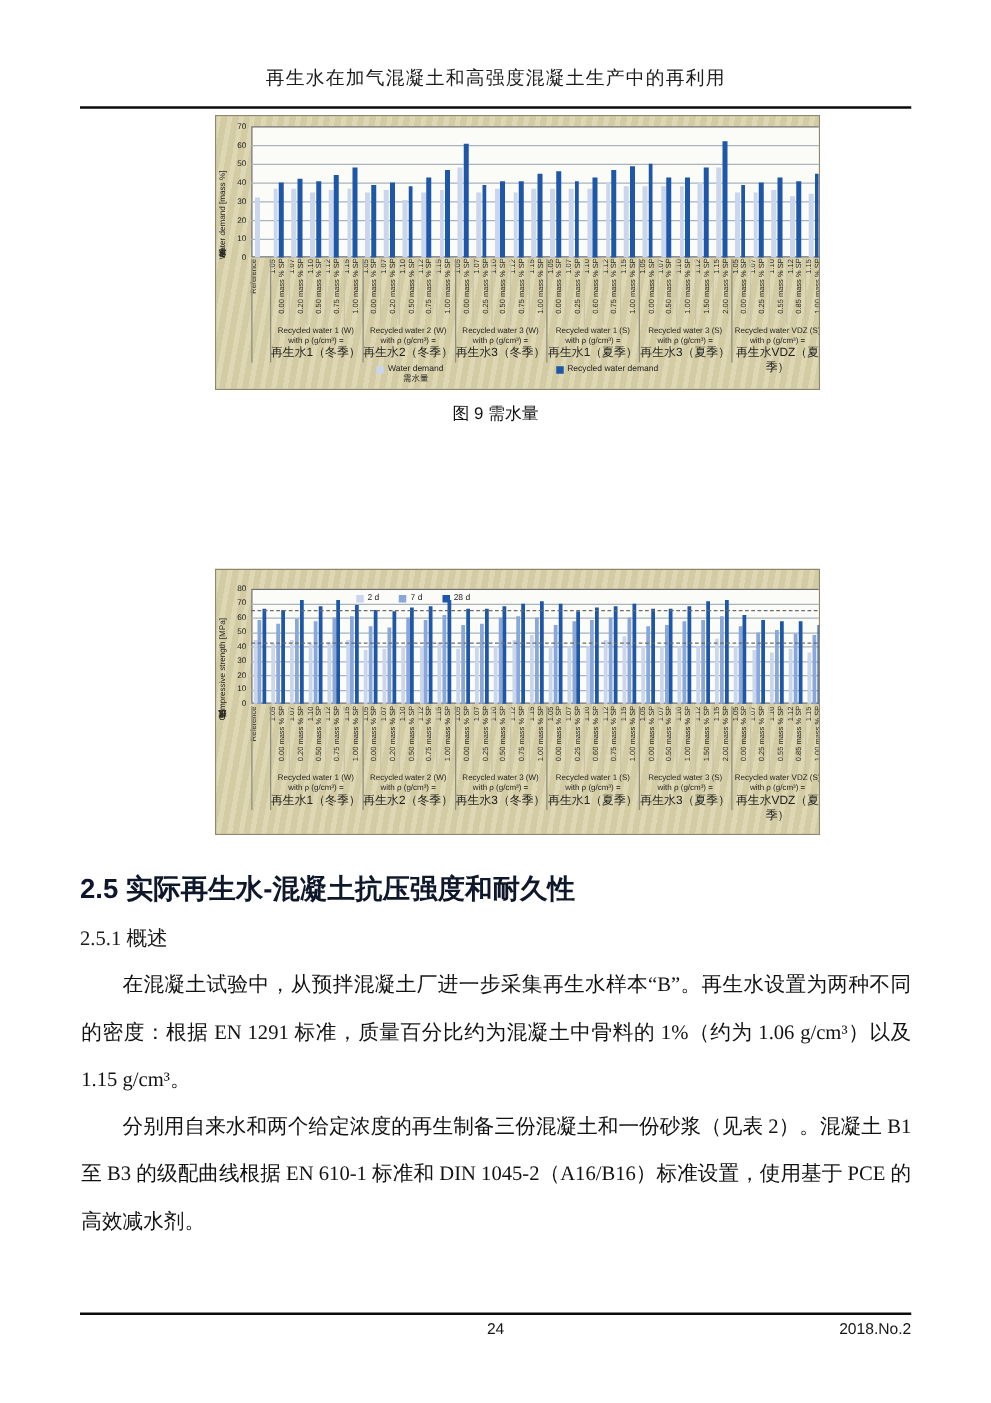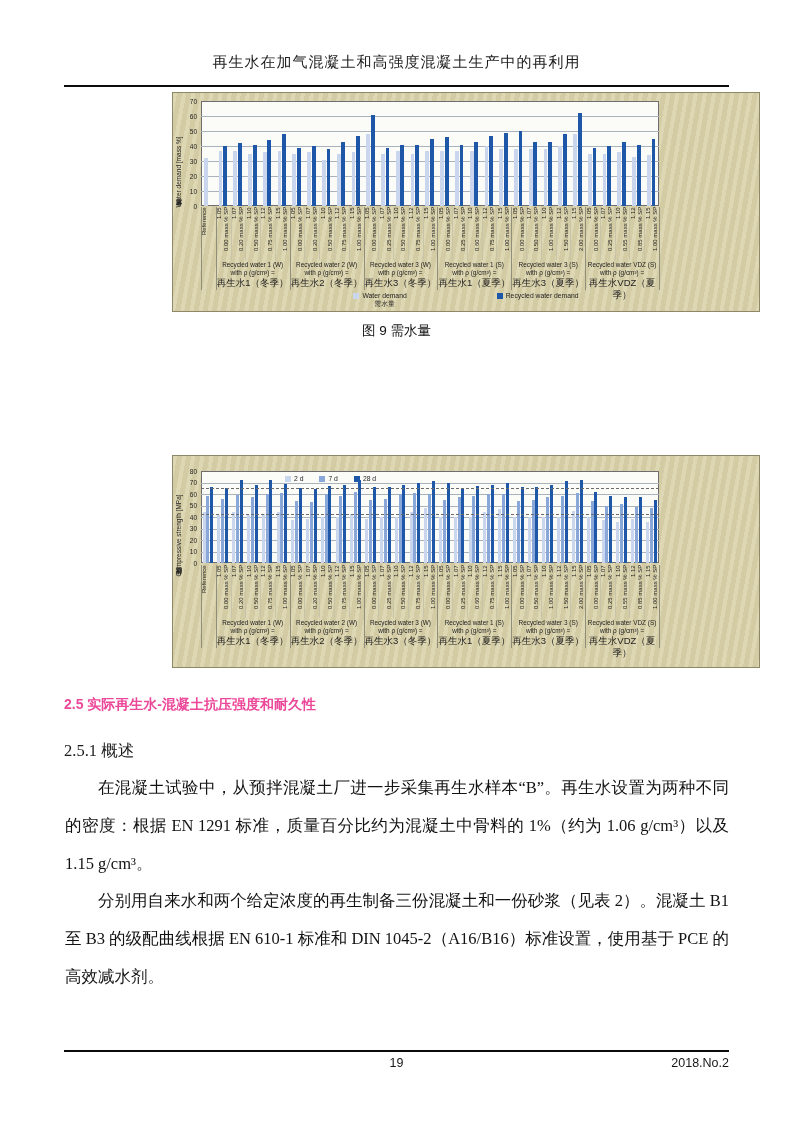--- a/index.html
+++ b/index.html
@@ -14,32 +14,32 @@
         font-family:"Liberation Sans","DejaVu Sans",sans-serif;color:#111;}
   .cap3{top:322px;}
   .cap4{top:669px;}
 
   .para{position:absolute;left:65px;width:664px;font-size:16.5px;line-height:38px;
         text-align:justify;text-indent:2em;color:#121212;}
   .p1{top:346px;}
   .p2{top:769px;}
   .p3{top:882px;}
 
-  .h25{position:absolute;top:696px;left:64px;font-size:14px;font-weight:bold;
-        font-family:"Liberation Sans","DejaVu Sans",sans-serif;color:#ec4899;}
+  .h25{position:absolute;top:696px;left:64px;font-size:22px;font-weight:bold;
+        font-family:"Liberation Sans","DejaVu Sans",sans-serif;color:#0f172a;}
   .h251{position:absolute;top:740px;left:64px;font-size:16.5px;color:#1a1a1a;}
 
   .footer-rule{position:absolute;top:1050px;left:64px;width:665px;height:2px;background:#0c0c0c;}
   .footer-page{position:absolute;top:1056px;left:0;width:100%;text-align:center;font-size:12.5px;
         font-family:"Liberation Sans","DejaVu Sans",sans-serif;}
   .footer-issue{position:absolute;top:1056px;right:64px;font-size:12.5px;
         font-family:"Liberation Sans","DejaVu Sans",sans-serif;}
 
   
-  .chart{position:absolute;left:172px;width:588px;overflow:hidden;
+  .chart{position:absolute;left:172px;width:484px;overflow:hidden;
         background:repeating-linear-gradient(100deg,#ded7b4 0px,#ded7b4 4px,#d3cba4 4px,#d3cba4 9px);
         border:1px solid #8f8868;box-sizing:border-box;
         font-family:"Liberation Sans","DejaVu Sans",sans-serif;}
   .chart1{top:92px;height:220px;}
   .chart2{top:455px;height:213px;}
   .plot{position:absolute;background:#fbfbf7;border:1px solid #6e6e6e;box-sizing:border-box;}
   .gridline{position:absolute;height:1px;background:#a9b3bd;}
   .dashline{position:absolute;height:0;border-top:1px dashed #6b6b6b;}
   .bar{position:absolute;}
   .ytick{position:absolute;font-size:6.5px;color:#222;text-align:right;}
@@ -551,15 +551,15 @@
       </div>
     </div>
 
   <div class="h25">2.5 实际再生水-混凝土抗压强度和耐久性</div>
   <div class="h251">2.5.1 概述</div>
 
   <div class="para p2">在混凝土试验中，从预拌混凝土厂进一步采集再生水样本“B”。再生水设置为两种不同的密度：根据 EN 1291 标准，质量百分比约为混凝土中骨料的 1%（约为 1.06 g/cm³）以及 1.15 g/cm³。</div>
   <div class="para p3">分别用自来水和两个给定浓度的再生制备三份混凝土和一份砂浆（见表 2）。混凝土 B1 至 B3 的级配曲线根据 EN 610-1 标准和 DIN 1045-2（A16/B16）标准设置，使用基于 PCE 的高效减水剂。</div>
 
   <div class="footer-rule"></div>
-  <div class="footer-page">19</div>
+  <div class="footer-page">24</div>
   <div class="footer-issue">2018.No.2</div>
 </div>
 
 </body></html>

